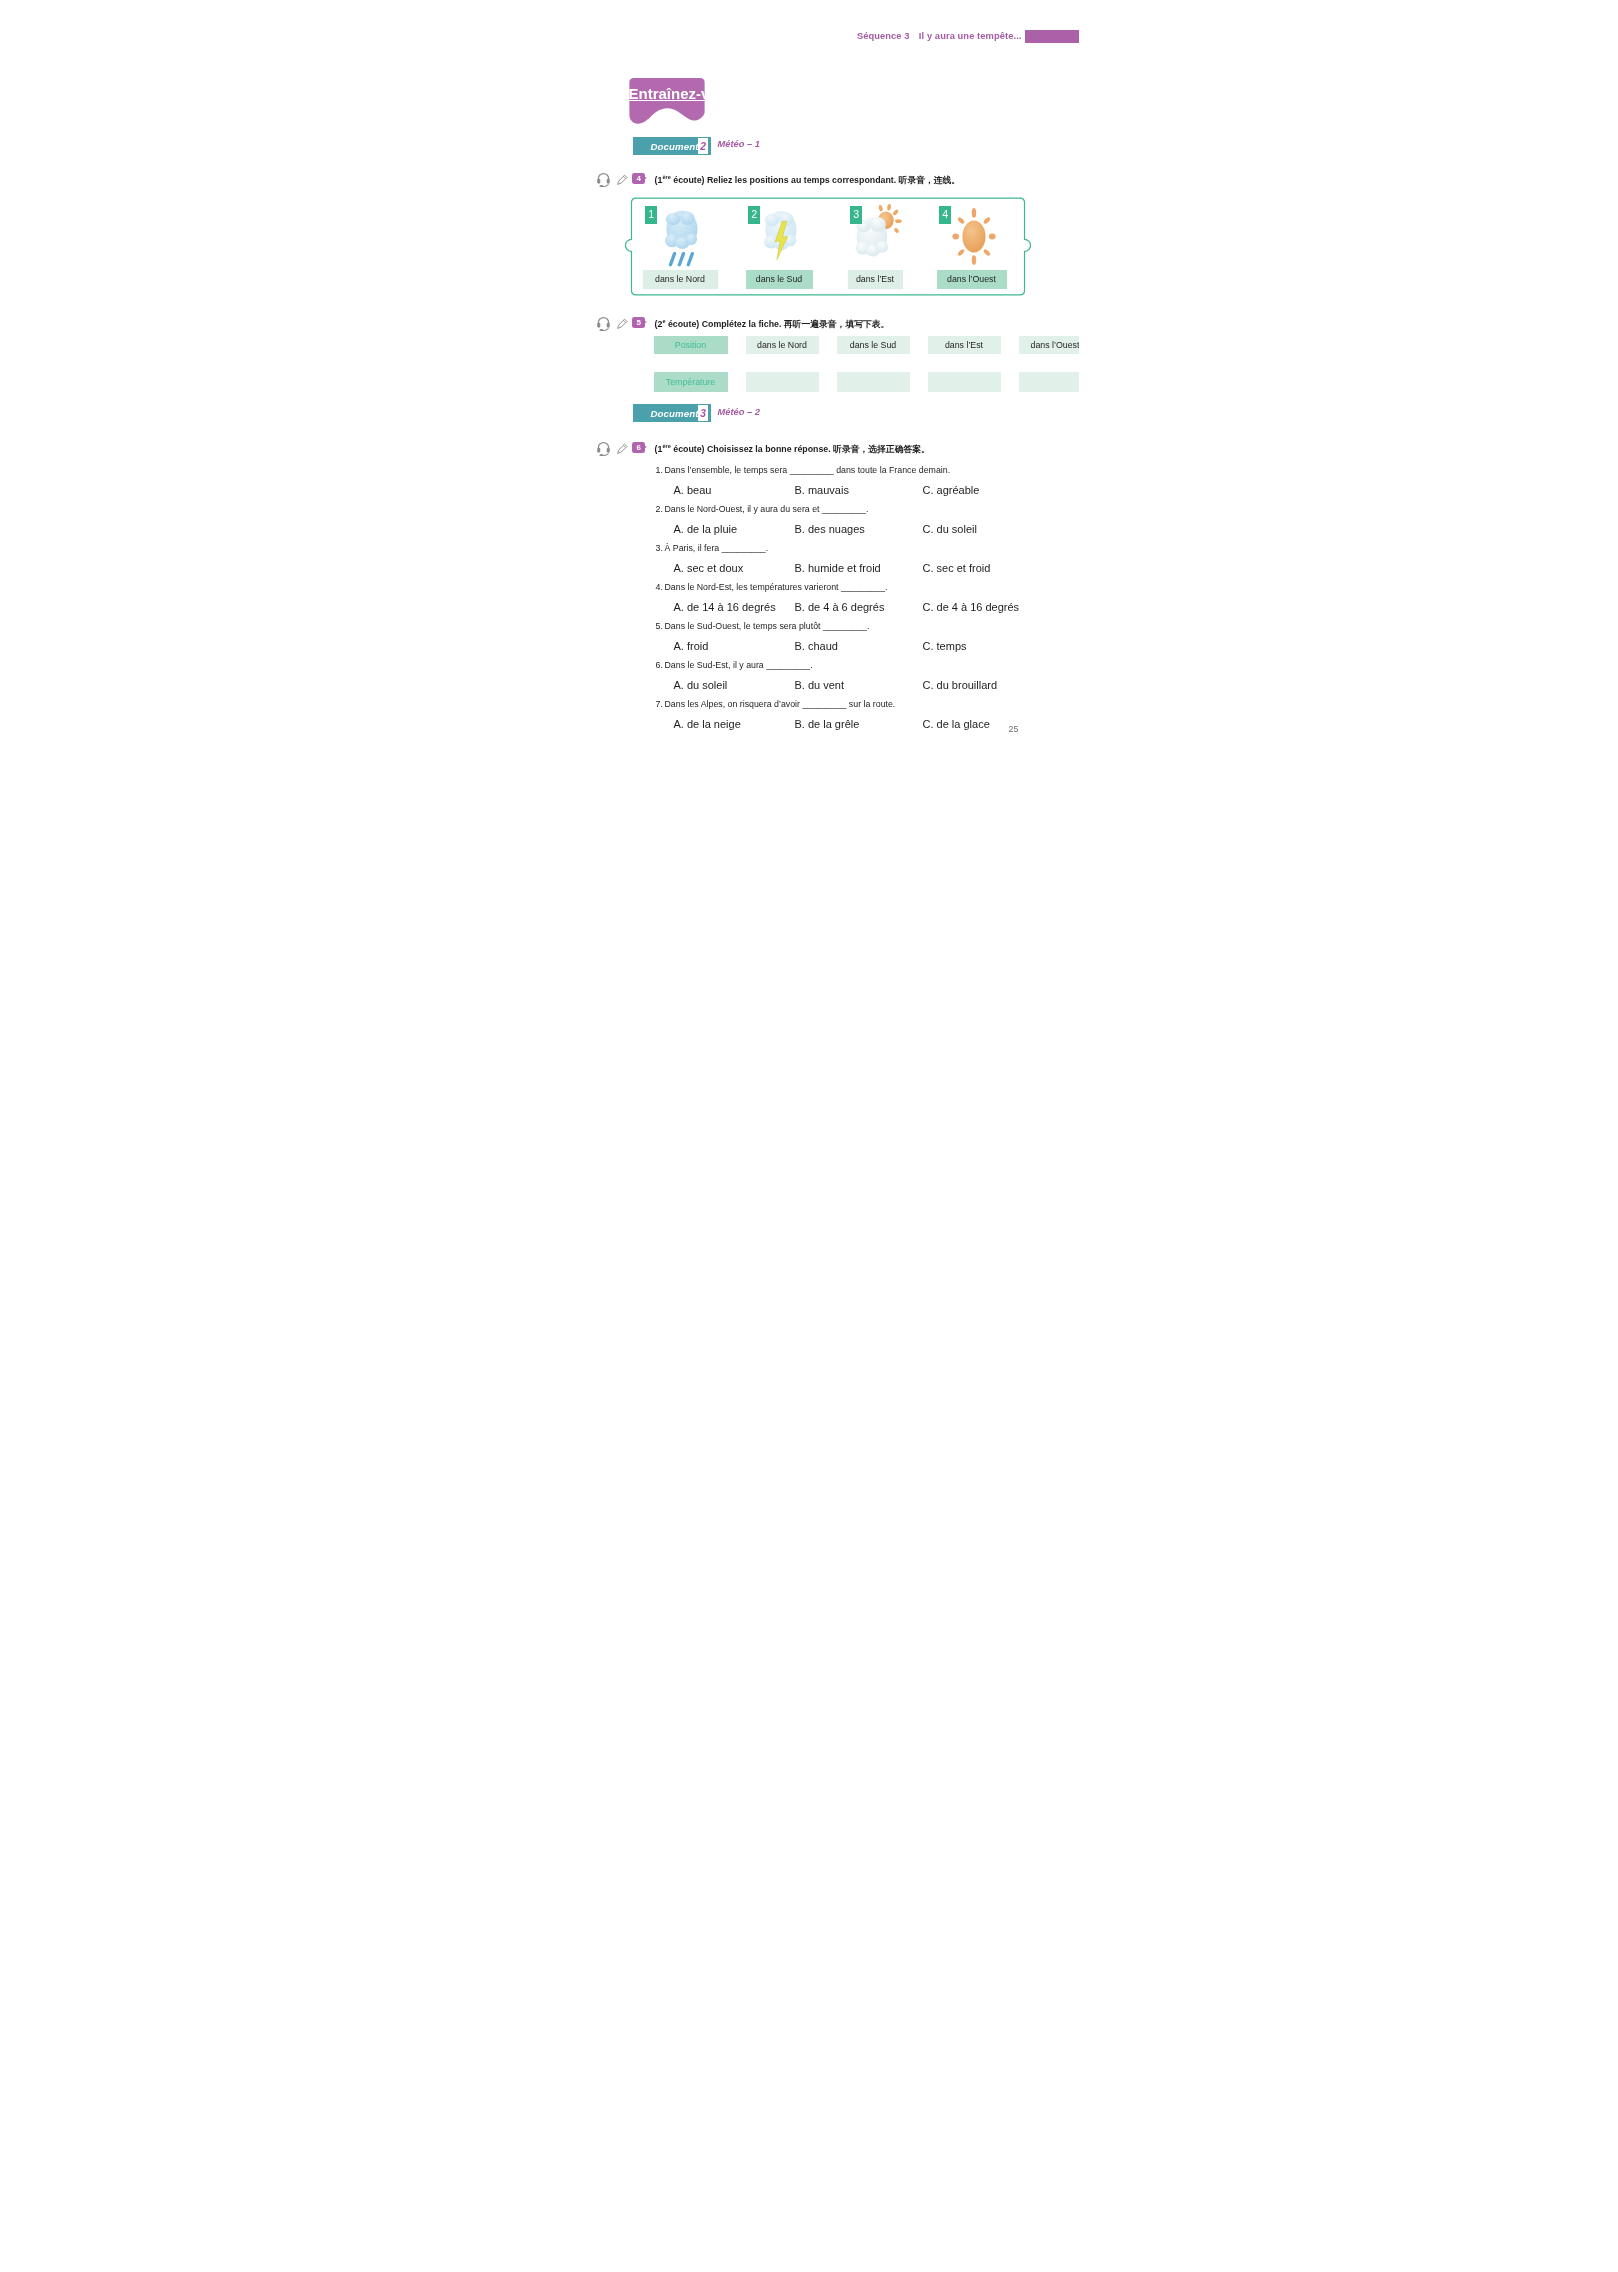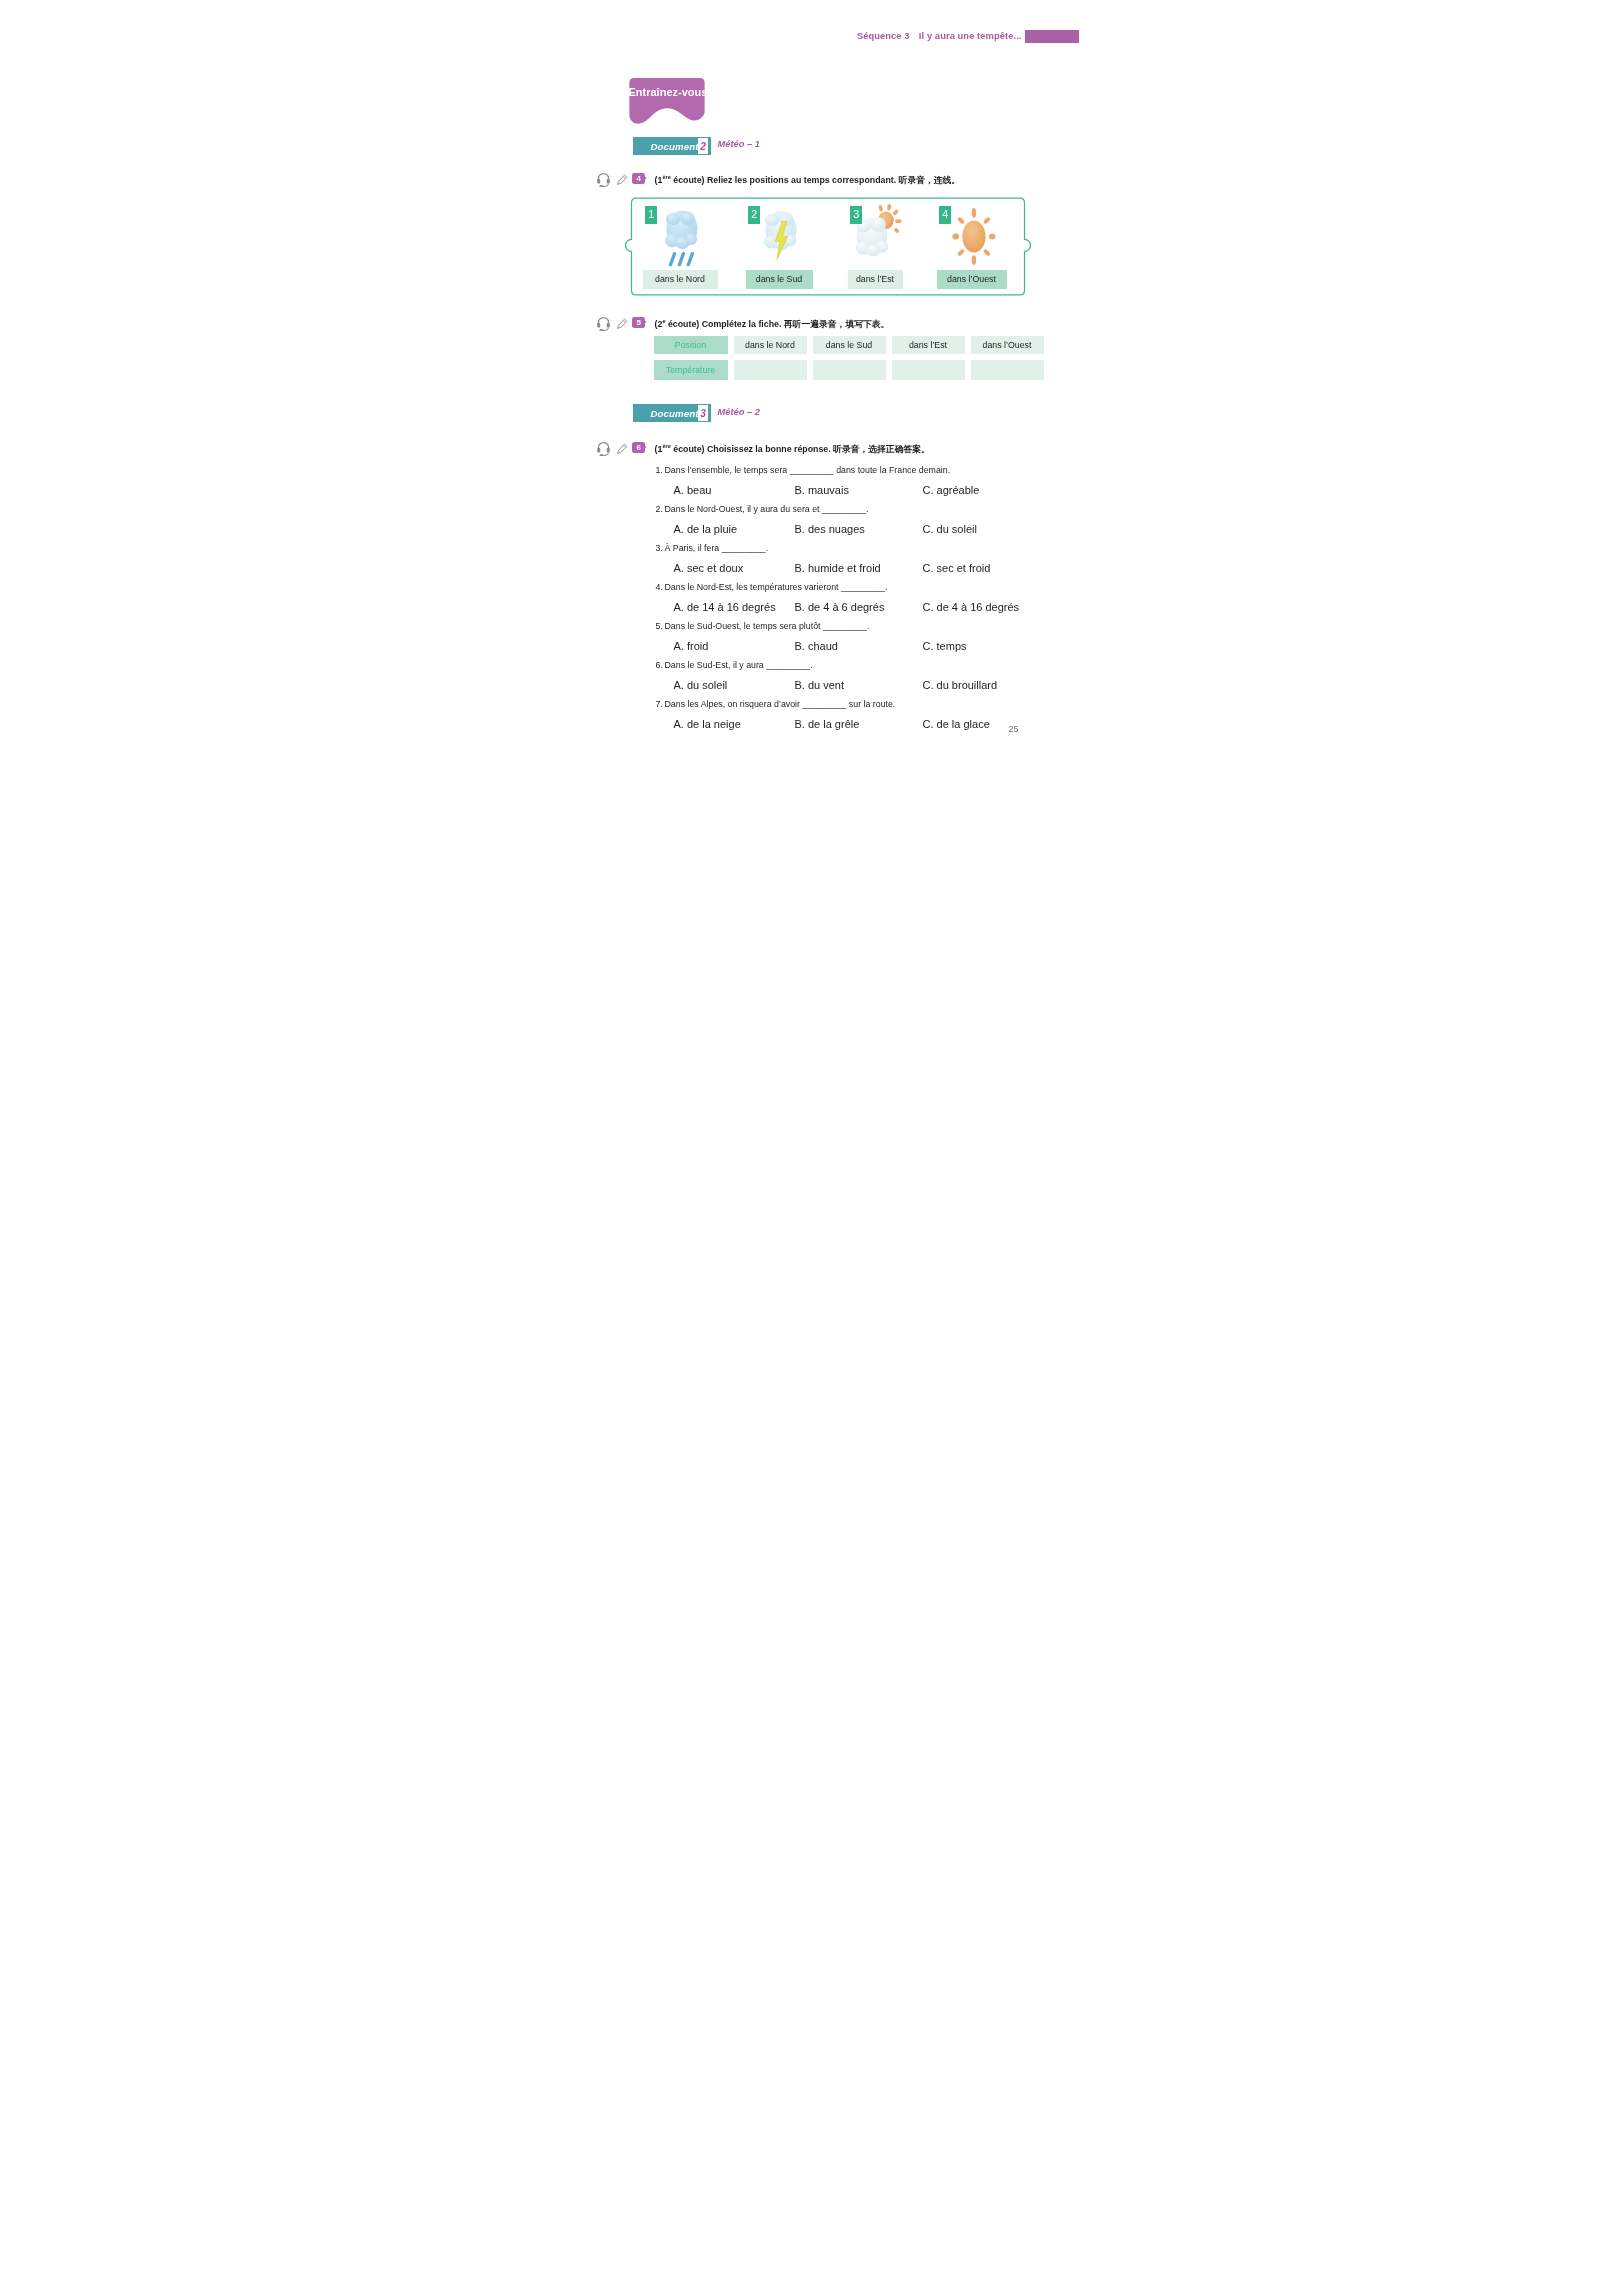--- a/index.html
+++ b/index.html
@@ -22,22 +22,23 @@
   .hdr-text .seq { margin-right:9.3px; }
   .corner-bar {
     position:absolute; top:30px; left:485px;
     width:54px; height:13.4px; background:#aa61a7;
   }
   
   .banner { position:absolute; left:89px; top:78px; width:76px; height:48px; }
   .banner svg { position:absolute; left:0; top:0; }
   .banner-label {
     position:absolute; left:0; top:7px; width:76px;
-    color:#fff; font-weight:bold; font-size:11px;
+    color:#fff; font-weight:bold; font-size:15px;
     white-space:nowrap;
+    text-decoration:underline;
   }
   
   .doc-banner {
     position:absolute; left:93px; width:78px; height:18px;
     background:#4aa1ab; display:flex; align-items:center; padding-left:6px;justify-content:center;
   }
   .doc-banner .doc-word {
     color:#fff; font-style:italic; font-weight:bold; font-size:9.7px; letter-spacing:0.1px;
   }
   .doc-num {
@@ -83,21 +84,21 @@
   .mint-light { background:#dceee5; }
   .mint-dark  { background:#abdcc8; }
   .wx-i1 { left:11px;  width:75px; }
   .wx-i2 { left:114px; width:67px; }
   .wx-i3 { left:216px; width:55px; }
   .wx-i4 { left:305px; width:70px; }
   
   .fiche {
     position:absolute; left:114px; top:336px;
     display:grid; grid-template-columns:74px 73px 73px 73px 73px;
-    grid-template-rows:18px 20px; gap:6px;
+    grid-template-rows:18px 20px; gap:18px;
   }
   .fiche .cell { display:flex; align-items:center; justify-content:center; font-size:8.8px; }
   .cell-head { background:#abdcc8; color:#3fbd95; font-size:9.3px; }
   .cell-col  { background:#e1f0e9; color:#1d1d1f; }
   .cell-empty{ background:#e1f0e9; }
   
   .questions { position:absolute; left:116px; top:465px; width:375px; }
   .q { position:relative; height:39px; }
   .q-num { position:absolute; left:0; top:0; font-size:8.8px; }
   .q-text { display:block; margin-left:1px; font-size:8.8px; line-height:11.6px;padding-left:8px; }

